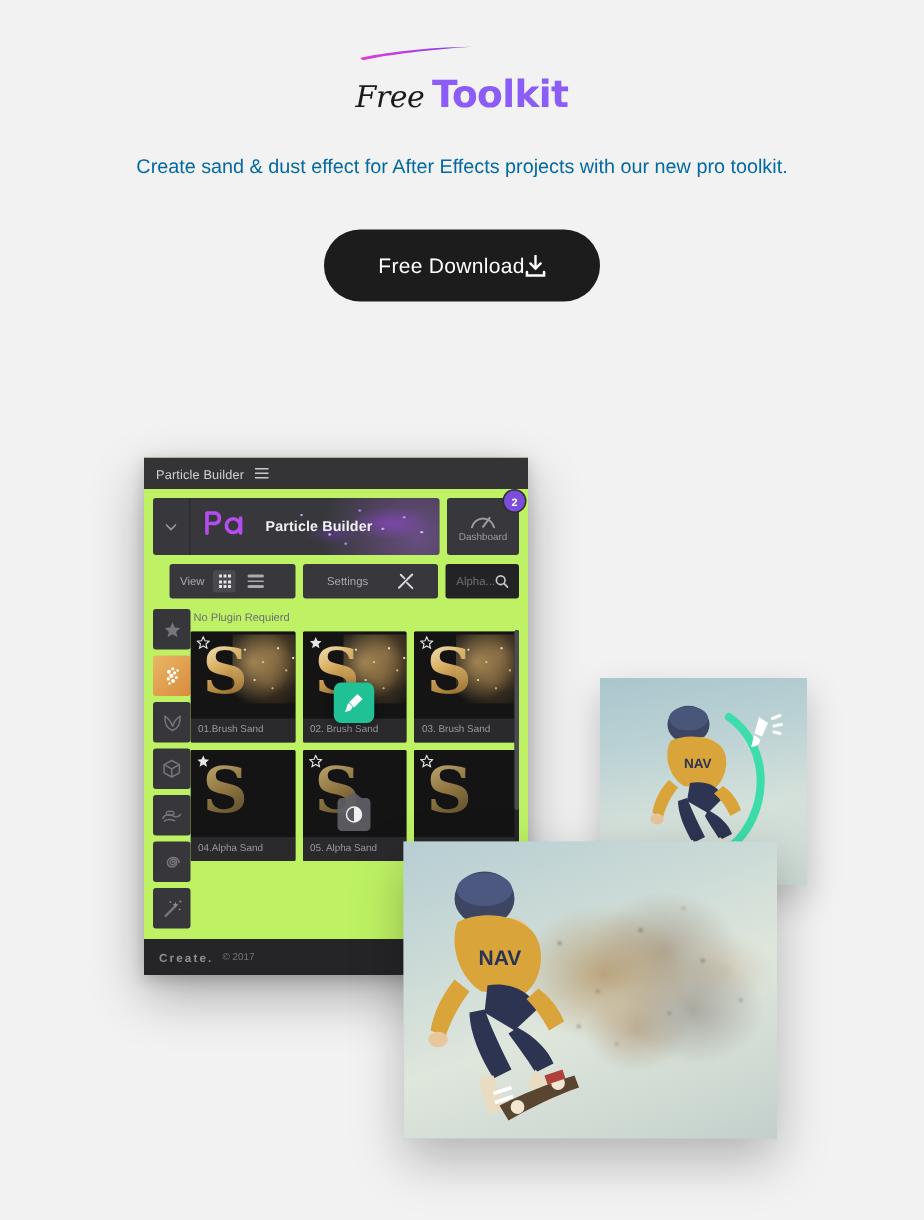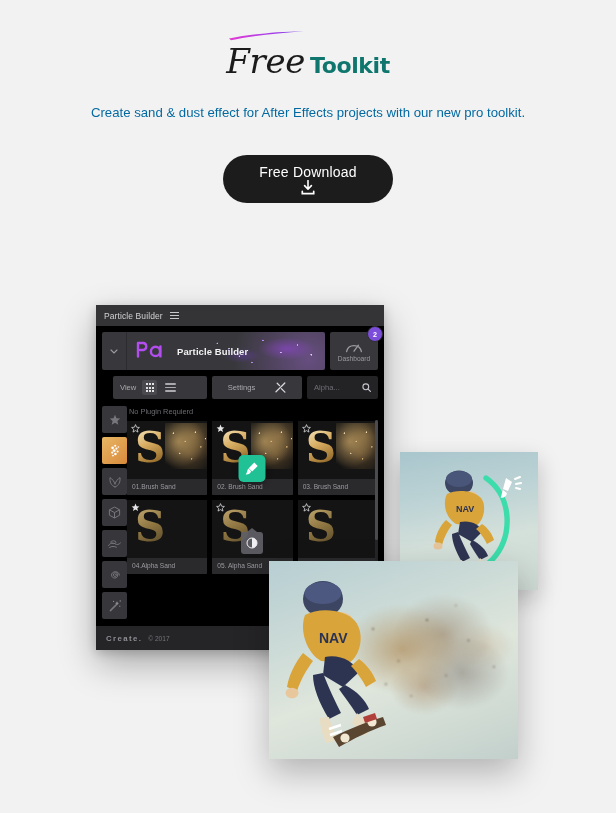--- a/index.html
+++ b/index.html
@@ -9,48 +9,48 @@
     font-family:"Liberation Sans","DejaVu Sans",sans-serif;
     position:relative;
   }
   .page{position:relative;width:616px;height:813px;}
 
   
   .hero{position:absolute;left:0;top:0;width:616px;text-align:center;}
   .title{margin:0;padding-top:44px;line-height:1;position:relative;display:inline-block;}
   .title .free{
     font-family:"DejaVu Serif","Liberation Serif",serif;
-    font-style:italic;font-weight:400;font-size:34px;color:#1b1b1b;
+    font-style:italic;font-weight:400;font-size:20px;color:#1b1b1b;
     letter-spacing:-0.3px;
   }
   .title .toolkit{
     font-family:"DejaVu Sans","Liberation Sans",sans-serif;
-    font-weight:700;font-size:22px;color:#0f766e;letter-spacing:-0.4px;
+    font-weight:700;font-size:25px;color:#8b5cf6;letter-spacing:-0.4px;
     margin-left:5px;
   }
   .swoosh{position:absolute;left:2px;top:30px;width:78px;height:11px;}
 
   .subtitle{
     margin:0;padding-top:25px;
     font-size:13.2px;color:#0369a1;line-height:1.45;font-weight:400;
   }
 
   .cta-wrap{text-align:center;padding-top:33px;}
   .cta{
     display:inline-flex;align-items:center;justify-content:center;
     background:#1c1c1c;color:#ffffff;border:none;border-radius:28px;
     height:48px;padding:0 36px;font-size:14px;font-weight:400;cursor:pointer;
-    font-family:"Liberation Sans",sans-serif;letter-spacing:.2px;flex-direction:column;
+    font-family:"Liberation Sans",sans-serif;letter-spacing:.2px;
   }
   .dl-icon{display:inline-block;width:14px;height:15px;}
 
   
   .app{
-    position:absolute;left:96px;top:305px;width:288px;height:345px;
-    background:#000000;
+    position:absolute;left:96px;top:305px;width:256px;height:345px;
+    background:#bef264;
     box-shadow:0 14px 34px rgba(0,0,0,.30), 0 3px 10px rgba(0,0,0,.18);
     overflow:hidden;
   }
   .app-titlebar{
     height:21px;background:#343437;display:flex;align-items:center;
     padding:0 8px;gap:7px;
   }
   .app-titlebar .t{font-size:8.5px;color:#d2d2d4;letter-spacing:.1px;}
   .hamburger{display:flex;flex-direction:column;gap:1.6px;width:9px;cursor:pointer;}
   .hamburger i{display:block;height:1px;background:#c9c9cc;}

